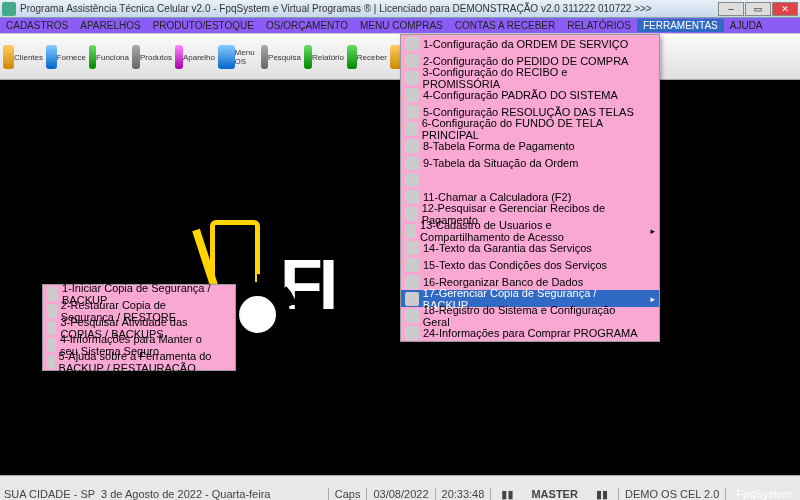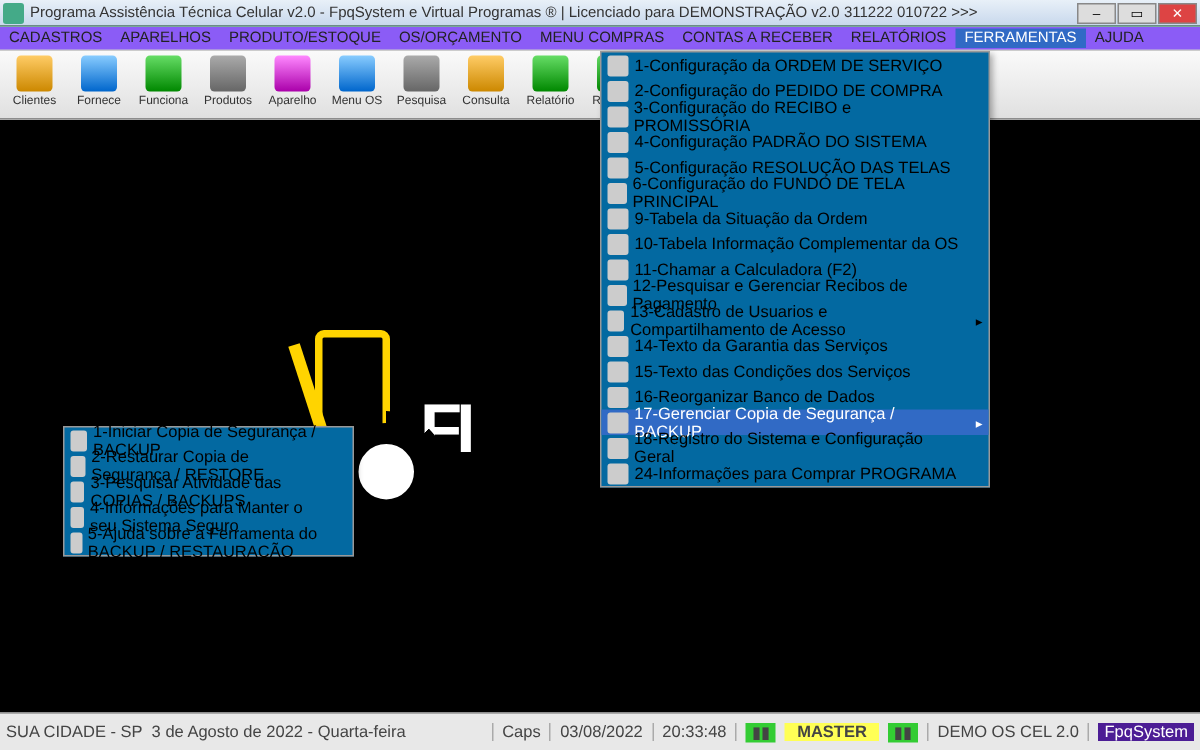--- a/index.html
+++ b/index.html
@@ -7,41 +7,41 @@
 .titlebar{height:18px;background:linear-gradient(#e8f0f8,#c8d8ec);display:flex;align-items:center;padding:0 2px;border-bottom:1px solid #7a9}
 .app-icon{width:14px;height:14px;background:#4a8;border-radius:2px;margin-right:4px}
 .title-text{flex:1;font-size:10px;color:#333}
 .win-btns{display:flex;gap:1px}
 .win-btn{width:26px;height:14px;border:1px solid #888;background:#ddd;display:flex;align-items:center;justify-content:center;font-size:9px}
 .win-close{background:#d44;color:#fff}
 .menubar{height:16px;background:#8b5cf6;display:flex;align-items:center;border-bottom:1px solid #ccc}
 .menu-item{padding:1px 6px;font-size:10px;color:#222;cursor:pointer}
 .menu-item.active{background:#316ac5;color:#fff}
 .toolbar{height:46px;background:linear-gradient(#fafafa,#e0e0e0);display:flex;align-items:center;padding:2px;border-bottom:1px solid #aaa;gap:1px}
-.tb-btn{display:flex;flex-direction:column;align-items:center;width:42px;height:42px;justify-content:flex-start;cursor:pointer;border:1px solid transparent}
+.tb-btn{display:flex;flex-direction:row;align-items:center;width:42px;height:42px;justify-content:flex-end;cursor:pointer;border:1px solid transparent}
 .tb-icon{width:24px;height:24px;border-radius:3px}
 .tb-label{font-size:8px;color:#333;margin-top:1px}
 .content{position:absolute;top:80px;left:0;right:0;bottom:18px;background:#000}
 .logo{position:absolute;left:190px;top:140px;display:flex;align-items:center}
 .phone-gear{width:110px;height:130px;position:relative}
 .phone{position:absolute;left:20px;top:0;width:50px;height:85px;border:5px solid #ffd400;border-radius:6px}
 .screwdriver{position:absolute;left:2px;top:10px;width:8px;height:95px;background:#ffd400;transform:rotate(-18deg);transform-origin:top}
 .screwdriver:after{content:"";position:absolute;bottom:-10px;left:-3px;width:14px;height:24px;background:#000;border:3px solid #ffd400;border-radius:2px}
 .gear{position:absolute;left:35px;top:62px;width:65px;height:65px;border:14px solid #000;border-radius:50%;background:#fff}
 .gear:before{content:"";position:absolute;inset:-22px;background:radial-gradient(circle,transparent 30px,#000 30px,#000 42px,transparent 42px);border-radius:50%;
  -webkit-mask:conic-gradient(#000 0 30deg,transparent 30deg 45deg,#000 45deg 75deg,transparent 75deg 90deg,#000 90deg 120deg,transparent 120deg 135deg,#000 135deg 165deg,transparent 165deg 180deg,#000 180deg 210deg,transparent 210deg 225deg,#000 225deg 255deg,transparent 255deg 270deg,#000 270deg 300deg,transparent 300deg 315deg,#000 315deg 345deg,transparent 345deg 360deg)}
-.ofi-text{font-size:46px;font-weight:900;color:#fff;letter-spacing:-4px;margin-left:-20px;font-family:Arial Black,sans-serif}
-.dropdown{position:absolute;background:#0369a1;border:1px solid #999;box-shadow:2px 2px 4px rgba(0,0,0,.3)}
+.ofi-text{font-size:70px;font-weight:900;color:#fff;letter-spacing:-4px;margin-left:-20px;font-family:Arial Black,sans-serif}
+.dropdown{position:absolute;background:#f9a8d4;border:1px solid #999;box-shadow:2px 2px 4px rgba(0,0,0,.3)}
 .dd-main{left:400px;top:34px;width:260px}
 .dd-item{display:flex;align-items:center;height:17px;padding:0 18px 0 4px;cursor:pointer;position:relative}
 .dd-item.hl{background:#316ac5;color:#fff}
 .dd-icon{width:14px;height:14px;margin-right:4px;display:inline-block;background:#ccc;border-radius:2px}
 .dd-arrow{position:absolute;right:4px;font-size:9px}
 .dd-sub{left:42px;top:284px;width:194px}
-.statusbar{position:absolute;bottom:0;left:0;right:0;height:16px;background:#e8e8e8;border-top:1px solid #aaa;display:flex;align-items:center;font-size:9px;color:#444;padding:12px 4px;gap:6px}
+.statusbar{position:absolute;bottom:0;left:0;right:0;height:16px;background:#e8e8e8;border-top:1px solid #aaa;display:flex;font-size:9px;color:#444;padding:12px 4px;gap:6px}
 .sb-sep{border-left:1px solid #aaa;height:12px}
 .sb-fill{flex:1}
 .sb-green{background:#3c3;padding:0 4px}
 .sb-yellow{background:#ff5;padding:0 8px;font-weight:bold}
 .sb-red{background:#4c1d95;color:#fff;padding:0 4px}
 .ic1{background:linear-gradient(#fc6,#c80)}
 .ic2{background:linear-gradient(#8cf,#06c)}
 .ic3{background:linear-gradient(#6d6,#080)}
 .ic4{background:linear-gradient(#aaa,#666)}
 .ic5{background:linear-gradient(#f8f,#a0a)}
@@ -94,24 +94,20 @@
     </div>
     <div class="tb-btn">
       <div class="tb-icon ic2"></div>
       <div class="tb-label">Menu OS</div>
     </div>
     <div class="tb-btn">
       <div class="tb-icon ic4"></div>
       <div class="tb-label">Pesquisa</div>
     </div>
     <div class="tb-btn">
-      <div class="tb-icon ic1"></div>
-      <div class="tb-label">Consulta</div>
-    </div>
-    <div class="tb-btn">
       <div class="tb-icon ic3"></div>
       <div class="tb-label">Relatório</div>
     </div>
     <div class="tb-btn">
       <div class="tb-icon ic3"></div>
       <div class="tb-label">Receber</div>
     </div>
     <div class="tb-btn">
       <div class="tb-icon ic1"></div>
       <div class="tb-label">Recibo</div>
@@ -149,25 +145,28 @@
     <div class="dd-item">
       <span class="dd-icon"></span>
       <span>5-Configuração RESOLUÇÃO DAS TELAS</span>
     </div>
     <div class="dd-item">
       <span class="dd-icon"></span>
       <span>6-Configuração do FUNDO DE TELA PRINCIPAL</span>
     </div>
     <div class="dd-item">
       <span class="dd-icon"></span>
+      <span>8-Tabela Forma de Pagamento</span>
+    </div>
+    <div class="dd-item">
+      <span class="dd-icon"></span>
       <span>9-Tabela da Situação da Ordem</span>
     </div>
     <div class="dd-item">
       <span class="dd-icon"></span>
-      <span>10-Tabela Informação Complementar da OS</span>
     </div>
     <div class="dd-item">
       <span class="dd-icon"></span>
       <span>11-Chamar a Calculadora (F2)</span>
     </div>
     <div class="dd-item">
       <span class="dd-icon"></span>
       <span>12-Pesquisar e Gerenciar Recibos de Pagamento</span>
     </div>
     <div class="dd-item">

